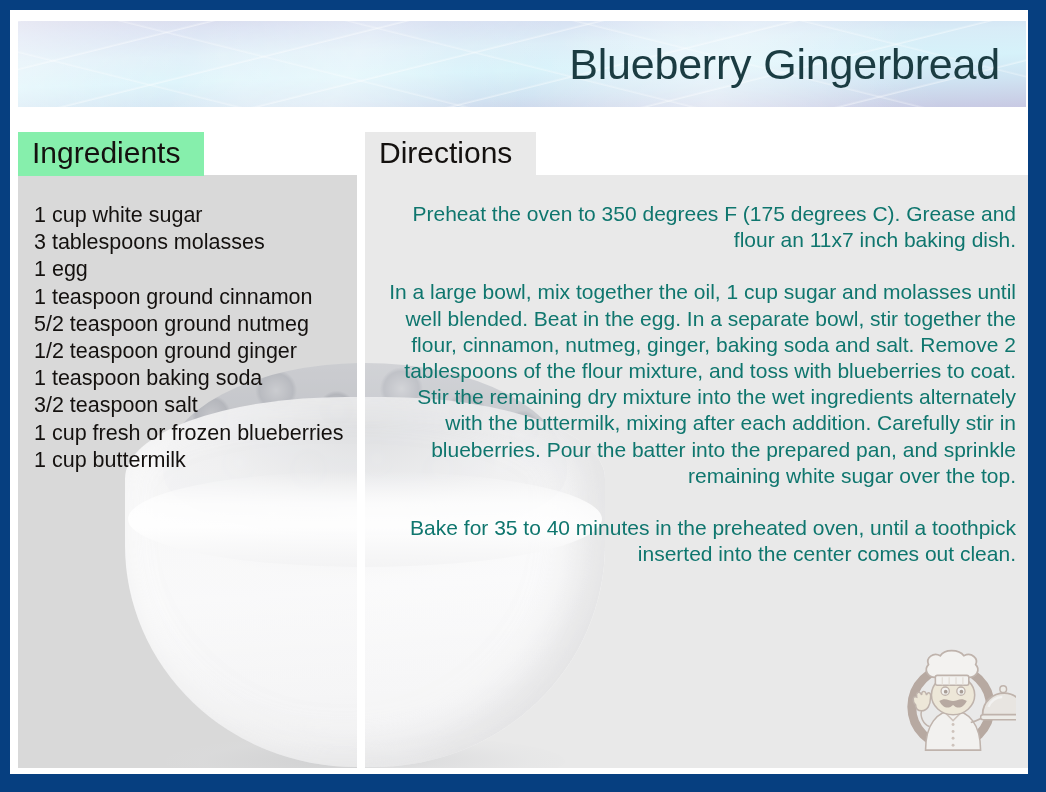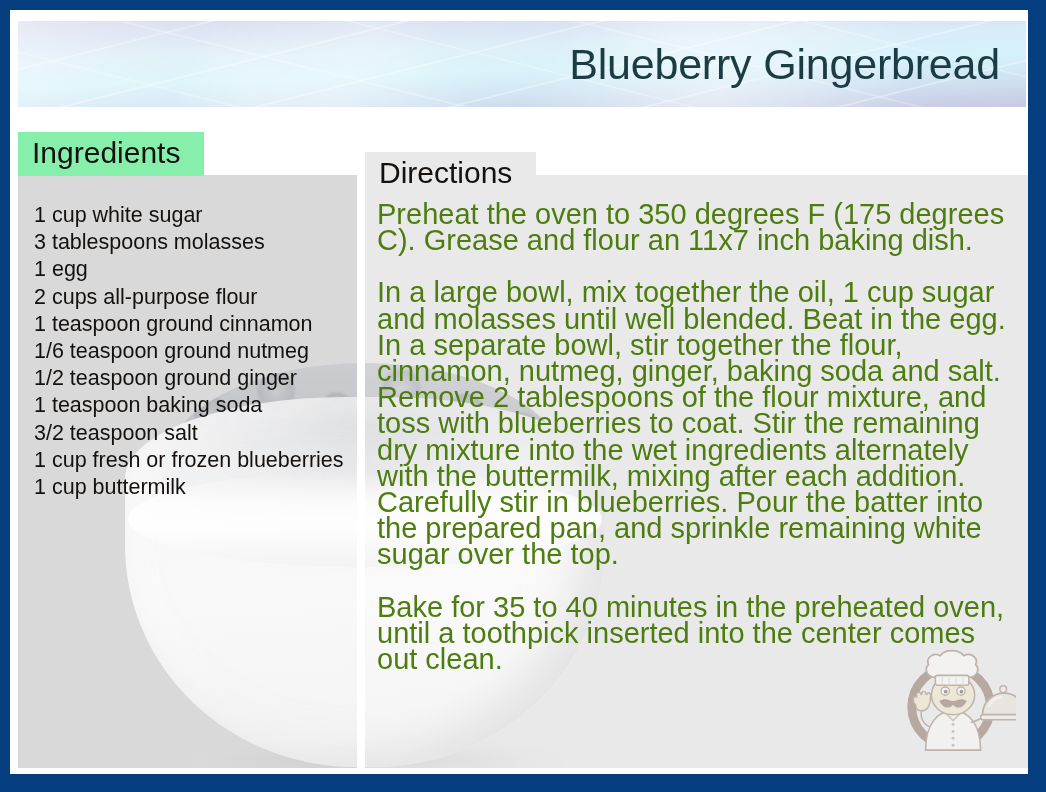--- a/index.html
+++ b/index.html
@@ -111,21 +111,20 @@
   #tab-ingredients {
     left: 8px;
     top: 122px;
     background: #86efac;
   }
 
   #tab-directions {
     left: 355px;
     top: 122px;
     background: #e9e9e9;
-    margin-top: 20px;
   }
 
   
   #ingredients-panel {
     position: absolute;
     left: 8px;
     top: 165px;
     width: 339px;
     bottom: 6px;
     background: #d9d9d9;
@@ -251,24 +250,25 @@
     white-space: nowrap;
   }
 
   #directions-body {
     position: relative;
     z-index: 3;
     padding: 26px 12px 0 12px;
   }
 
   #directions-body p {
-    font-size: 29px;
+    font-size: 21px;
     line-height: 26.2px;
-    color: #4d7c0f;
+    color: #0f766e;
     margin-bottom: 26px;
+    text-align: right;
   }
 
   #directions-body p:last-child { margin-bottom: 0; margin-top: 12px; }
 
   
   #chef-logo {
     position: absolute;
     right: 12px;
     bottom: 16px;
     width: 118px;
@@ -298,23 +298,22 @@
           <div class="berry-mound"></div>
           <div class="bowl-body"></div>
           <div class="bowl-rim"></div>
         </div>
       </div>
 
       <ul id="ingredients-list">
         <li>1 cup white sugar</li>
         <li>3 tablespoons molasses</li>
         <li>1 egg</li>
-        <li>2 cups all-purpose flour</li>
         <li>1 teaspoon ground cinnamon</li>
-        <li>1/6 teaspoon ground nutmeg</li>
+        <li>5/2 teaspoon ground nutmeg</li>
         <li>1/2 teaspoon ground ginger</li>
         <li>1 teaspoon baking soda</li>
         <li>3/2 teaspoon salt</li>
         <li>1 cup fresh or frozen blueberries</li>
         <li>1 cup buttermilk</li>
       </ul>
     </div>
 
     <div id="directions-panel">
       <div class="bowl-art" style="position:absolute; left:0; top:0; width:100%; height:100%; overflow:hidden;">

